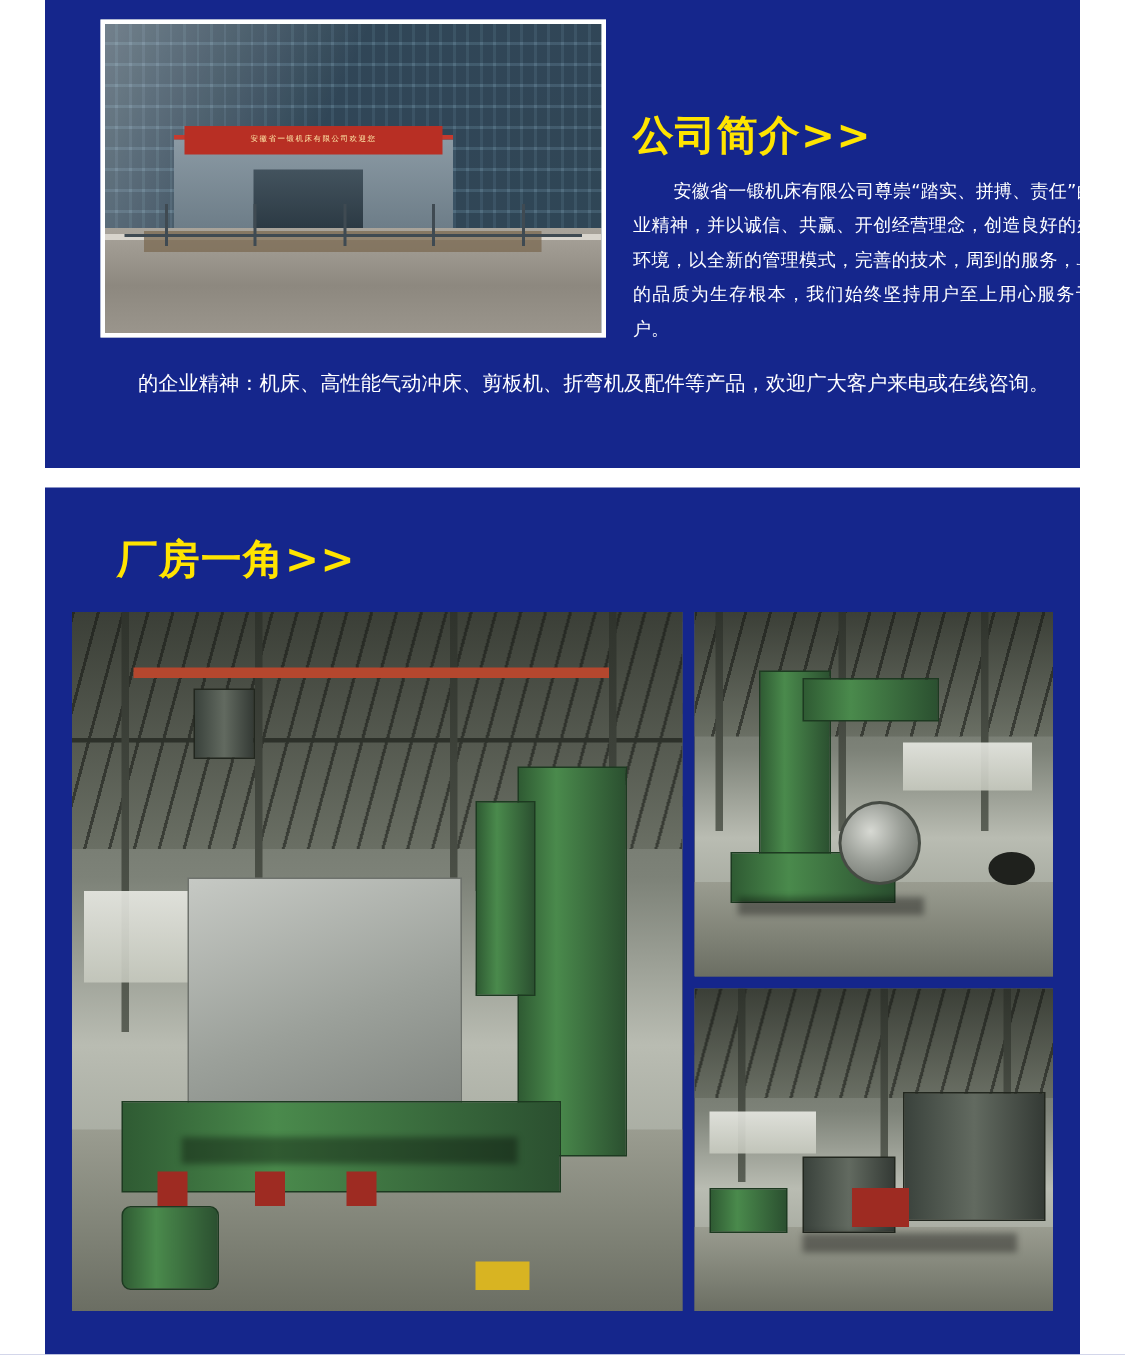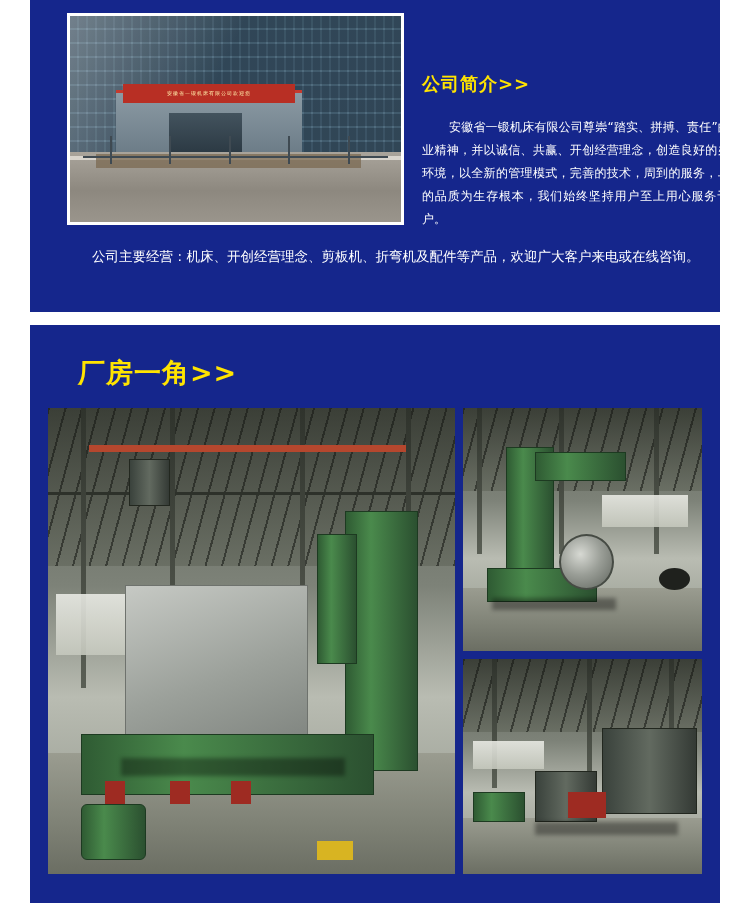--- a/index.html
+++ b/index.html
@@ -95,21 +95,21 @@
   }
   .photo-post {
     position: absolute; bottom: 28%; width: 2px; height: 28px; background: #3f4a52;
   }
 
   .intro-title {
     position: absolute;
     left: 392px;
     top: 72px;
     color: #ffe400;
-    font-size: 18px;
+    font-size: 27px;
     font-weight: bold;
     letter-spacing: 1px;
     font-family: "DejaVu Sans", "Liberation Sans", sans-serif;
   }
   .intro-body {
     position: absolute;
     left: 392px;
     top: 116px;
     width: 320px;
     color: #ffffff;
@@ -262,21 +262,21 @@
       <span class="photo-post" style="left:30%;"></span>
       <span class="photo-post" style="left:48%;"></span>
       <span class="photo-post" style="left:66%;"></span>
       <span class="photo-post" style="left:84%;"></span>
     </figure>
 
     <h2 class="intro-title">公司简介&gt;&gt;</h2>
 
     <p class="intro-body">安徽省一锻机床有限公司尊崇“踏实、拼搏、责任”的企业精神，并以诚信、共赢、开创经营理念，创造良好的办公环境，以全新的管理模式，完善的技术，周到的服务，卓越的品质为生存根本，我们始终坚持用户至上用心服务于客户。</p>
 
-    <p class="intro-body2">公司主要经营：机床、开创经营理念、剪板机、折弯机及配件等产品，欢迎广大客户来电或在线咨询。</p>
+    <p class="intro-body2">的企业精神：机床、高性能气动冲床、剪板机、折弯机及配件等产品，欢迎广大客户来电或在线咨询。</p>
   </section>
 
   <section class="shop-section">
 
     <h2 class="shop-title">厂房一角&gt;&gt;</h2>
 
     <div class="shop-grid">
 
       <figure class="shop-photo p-main">
         <span class="fi">

